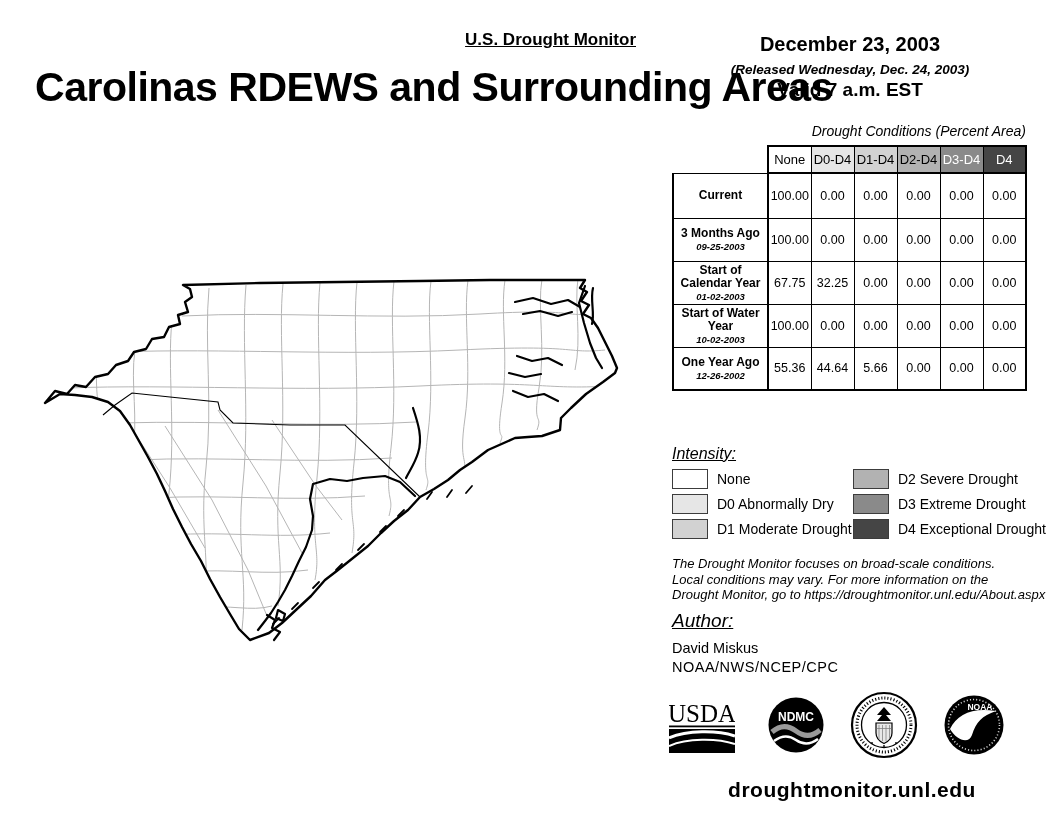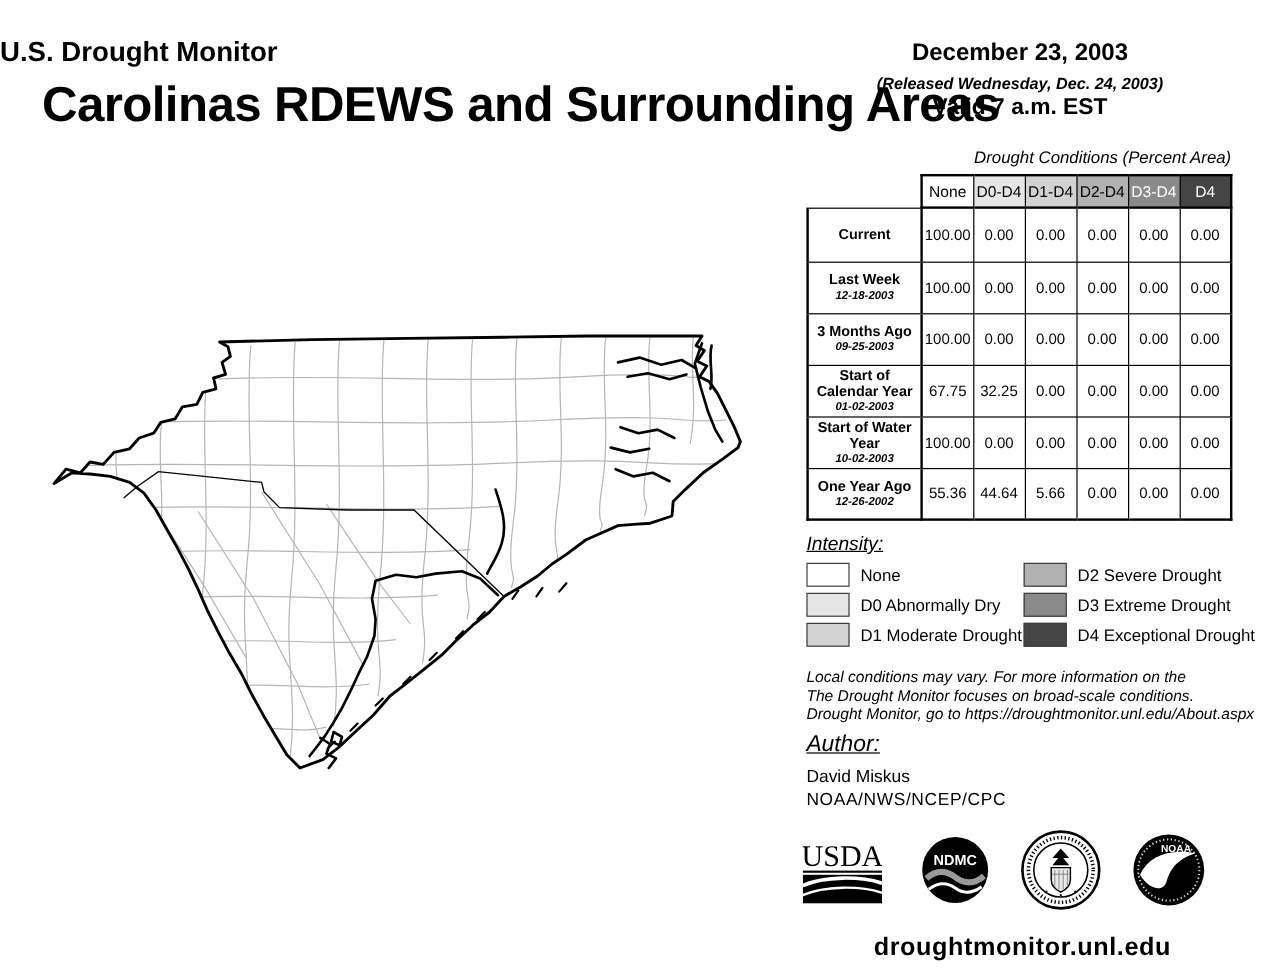--- a/index.html
+++ b/index.html
@@ -1,20 +1,20 @@
 <!DOCTYPE html>
 <html><head>
 <meta charset="utf-8">
 <style>
   html,body{margin:0;padding:0;background:#fff;}
   #canvas{position:relative;width:1056px;height:816px;background:#ffffff;overflow:hidden;
           font-family:"Liberation Sans",sans-serif;color:#000;}
 
-  .program-title{position:absolute;left:0;top:30px;width:636px;text-align:left;
-atural    font-style:italic;font-weight:bold;font-size:23px;z-index:3;}
+  .program-title{position:absolute;left:0;top:30px;width:636px;text-align:right;
+atural    font-style:italic;font-weight:bold;font-size:17px;z-index:3;text-decoration:underline;}
   .map-title{position:absolute;left:-8px;top:64px;width:884px;text-align:center;
     font-weight:bold;font-size:41px;letter-spacing:-0.5px;white-space:nowrap;z-index:4;}
 
   .date-block{position:absolute;left:700px;top:33px;width:300px;text-align:center;z-index:2;}
   .date-main{font-weight:bold;font-size:20px;}
   .date-released{font-weight:bold;font-style:italic;font-size:13.5px;margin-top:6px;}
   .date-valid{font-weight:bold;font-size:19px;margin-top:2px;}
 
   .map-svg{position:absolute;left:20px;top:258px;}
 
@@ -163,32 +163,20 @@
       </th>
       <td class="val">100.00</td>
       <td class="val">0.00</td>
       <td class="val">0.00</td>
       <td class="val">0.00</td>
       <td class="val">0.00</td>
       <td class="val rowend">0.00</td>
     </tr>
     <tr style="height:43px">
       <th class="rlabel">
-        <div class="rl-main">Last Week</div>
-        <div class="rl-date">12-18-2003</div>
-      </th>
-      <td class="val">100.00</td>
-      <td class="val">0.00</td>
-      <td class="val">0.00</td>
-      <td class="val">0.00</td>
-      <td class="val">0.00</td>
-      <td class="val rowend">0.00</td>
-    </tr>
-    <tr style="height:43px">
-      <th class="rlabel">
         <div class="rl-main">3 Months Ago</div>
         <div class="rl-date">09-25-2003</div>
       </th>
       <td class="val">100.00</td>
       <td class="val">0.00</td>
       <td class="val">0.00</td>
       <td class="val">0.00</td>
       <td class="val">0.00</td>
       <td class="val rowend">0.00</td>
     </tr>
@@ -251,22 +239,22 @@
   <div class="li" style="left:853px;top:494px">
     <span class="sw" style="background-color: rgb(138, 138, 138);"></span>
     <span class="ll">D3 Extreme Drought</span>
   </div>
   <div class="li" style="left:853px;top:519px">
     <span class="sw" style="background-color: rgb(69, 69, 69);"></span>
     <span class="ll">D4 Exceptional Drought</span>
   </div>
 
   <div class="disclaimer">
+    <div>The Drought Monitor focuses on broad-scale conditions.</div>
     <div>Local conditions may vary. For more information on the</div>
-    <div>The Drought Monitor focuses on broad-scale conditions.</div>
     <div>Drought Monitor, go to https://droughtmonitor.unl.edu/About.aspx</div>
   </div>
 
   <div class="author-title">Author:</div>
   <div class="author-name">David Miskus</div>
   <div class="author-agency">NOAA/NWS/NCEP/CPC</div>
 
   <svg class="logo" style="left:669px;top:701px" width="66" height="52" viewBox="0 0 66 52">
     <text x="33" y="21" text-anchor="middle" font-family="Liberation Serif, serif" font-size="25" fill="#000">USDA</text>
     <rect x="0" y="24.5" width="66" height="1.8" fill="#000"></rect>

